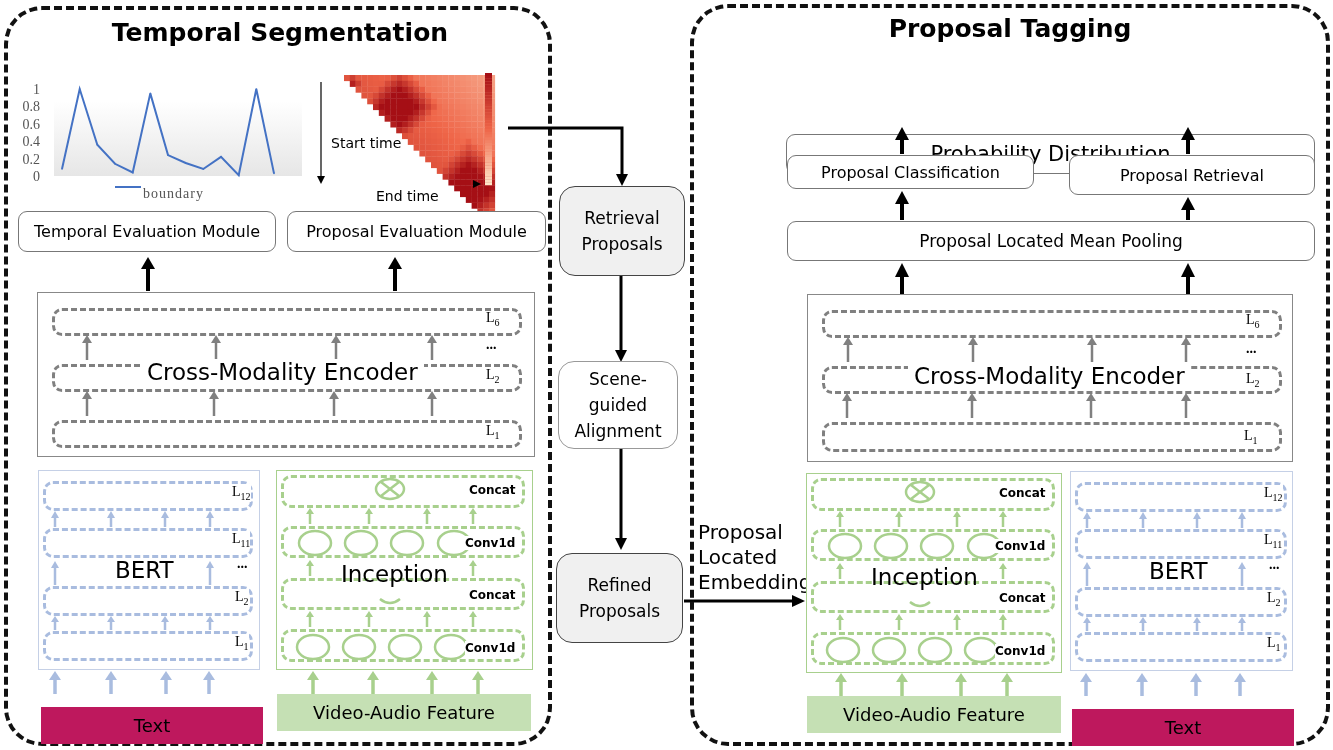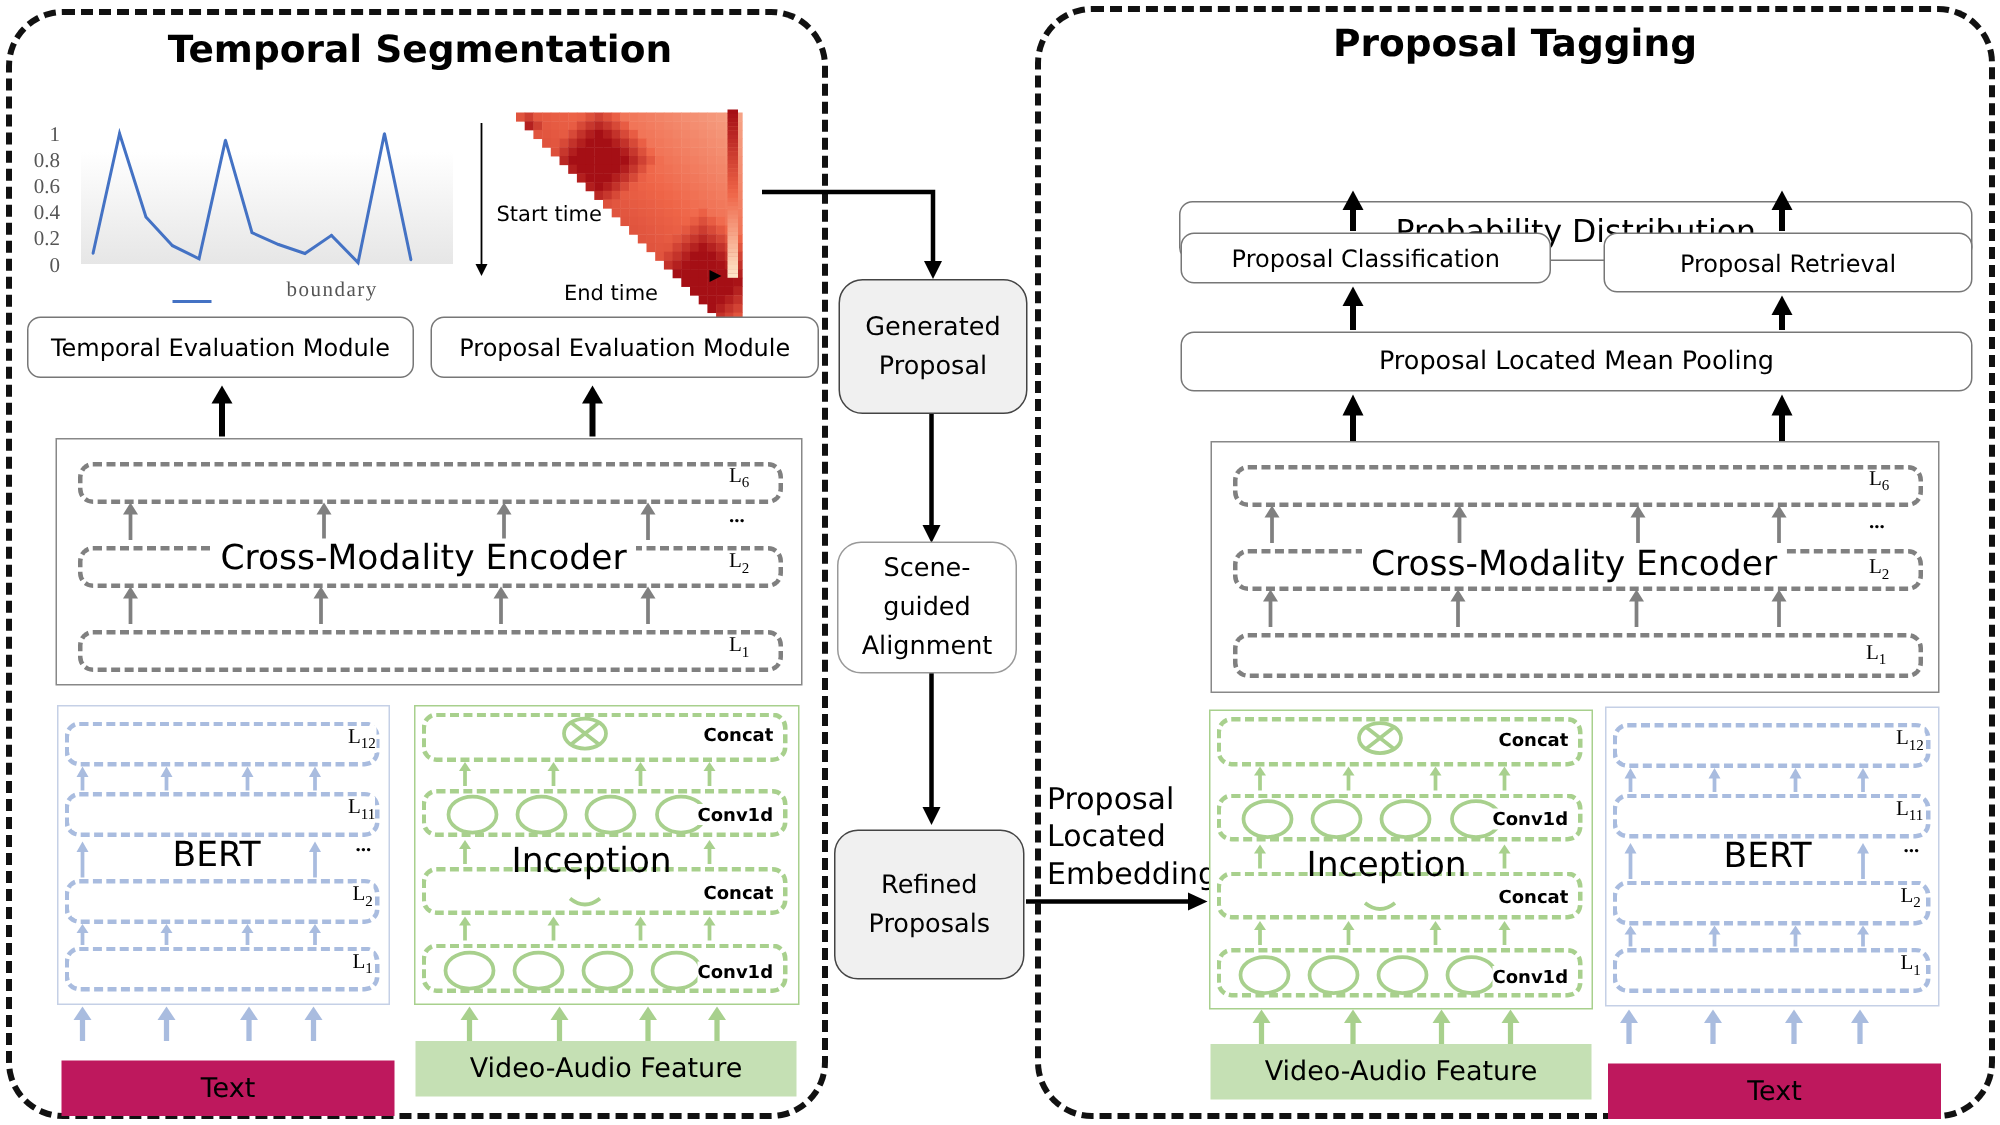--- a/index.html
+++ b/index.html
@@ -55,21 +55,21 @@
       <circle cx="112.66666666666667" cy="92.52" r="0.8" fill="#4472c4"></circle>
       <circle cx="130.33333333333331" cy="13.350000000000009" r="0.8" fill="#4472c4"></circle>
       <circle cx="148" cy="75.12" r="0.8" fill="#4472c4"></circle>
       <circle cx="165.66666666666669" cy="82.95" r="0.8" fill="#4472c4"></circle>
       <circle cx="183.33333333333334" cy="89.04" r="0.8" fill="#4472c4"></circle>
       <circle cx="201" cy="76.86" r="0.8" fill="#4472c4"></circle>
       <circle cx="218.66666666666666" cy="95.13" r="0.8" fill="#4472c4"></circle>
       <circle cx="236.33333333333334" cy="9" r="0.8" fill="#4472c4"></circle>
       <circle cx="254" cy="93.39" r="0.8" fill="#4472c4"></circle>
     </svg>
-  <div style="position:absolute;left:95px;top:106px;display:flex;align-items:flex-end;gap:48px;">
+  <div style="position:absolute;left:95px;top:106px;display:flex;align-items:flex-start;">
     <span style="display:inline-block;width:26px;height:2px;background:#4472c4;margin-right:2px;"></span>
     <span style="font-family:'Liberation Serif', serif;font-size:14px;color:#555;letter-spacing:1px;">boundary</span>
   </div>
 </div>
 
 <div style="position:absolute;left:310px;top:70px;width:200px;height:140px;">
   <svg id="heatmap-svg" width="200" height="140">
       <rect x="34" y="5" width="6.1" height="6.1" fill="rgb(224,84,62)"></rect>
       <rect x="39.8" y="5" width="6.1" height="6.1" fill="rgb(206,63,49)"></rect>
       <rect x="45.6" y="5" width="6.1" height="6.1" fill="rgb(228,88,64)"></rect>
@@ -633,23 +633,23 @@
     <polyline points="508,128 622,128 622,177" fill="none"></polyline>
     <polygon points="616,174 628,174 622,186" stroke="none"></polygon>
     <line x1="621" y1="276" x2="621" y2="352"></line>
     <polygon points="615,350 627,350 621,362" stroke="none"></polygon>
     <line x1="621" y1="448" x2="621" y2="540"></line>
     <polygon points="615,538 627,538 621,550" stroke="none"></polygon>
     <line x1="684" y1="601" x2="795" y2="601"></line>
     <polygon points="792,595 805,601 792,607" stroke="none"></polygon>
   </g>
 </svg>
-<div class="flowbox filled" style="left:559px;top:186px;width:126px;height:90px;padding:0 10px;">Generated Proposal</div>
+<div class="flowbox filled" style="left:559px;top:186px;width:126px;height:90px;padding:0 10px;">Retrieval Proposals</div>
 <div class="flowbox light" style="left:558px;top:361px;width:120px;height:88px;padding:0 16px;">Scene-guided Alignment</div>
-<div class="flowbox filled" style="left:556px;top:553px;width:127px;height:100px;padding:0 18px;">Refined Proposals</div>
+<div class="flowbox filled" style="left:556px;top:553px;width:127px;height:90px;padding:0 18px;">Refined Proposals</div>
 <div style="position:absolute;left:698px;top:520px;width:110px;font-family:'DejaVu Sans', sans-serif;font-size:20px;line-height:25px;">Proposal Located Embeddings</div>
 
 <div class="panel" style="left:690px;top:4px;width:640px;height:742px;"></div>
 <div class="title" style="left:800px;top:14px;width:420px;">Proposal Tagging</div>
 
 <div class="box" style="left:786px;top:86px;width:529px;height:40px;font-size:21px;margin-top:48px;">Probability Distribution</div>
 <div class="box" style="left:787px;top:155px;width:247px;height:34px;">Proposal Classification</div>
 <div class="box" style="left:1069px;top:155px;width:246px;height:40px;">Proposal Retrieval</div>
 <div class="box" style="left:787px;top:221px;width:528px;height:40px;font-size:17px;">Proposal Located Mean Pooling</div>
 

